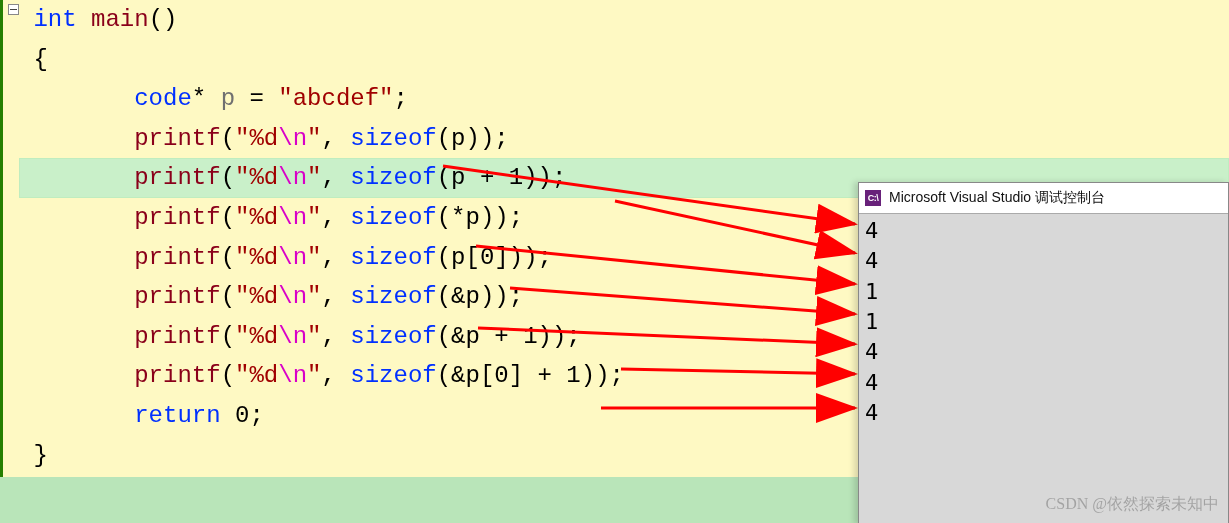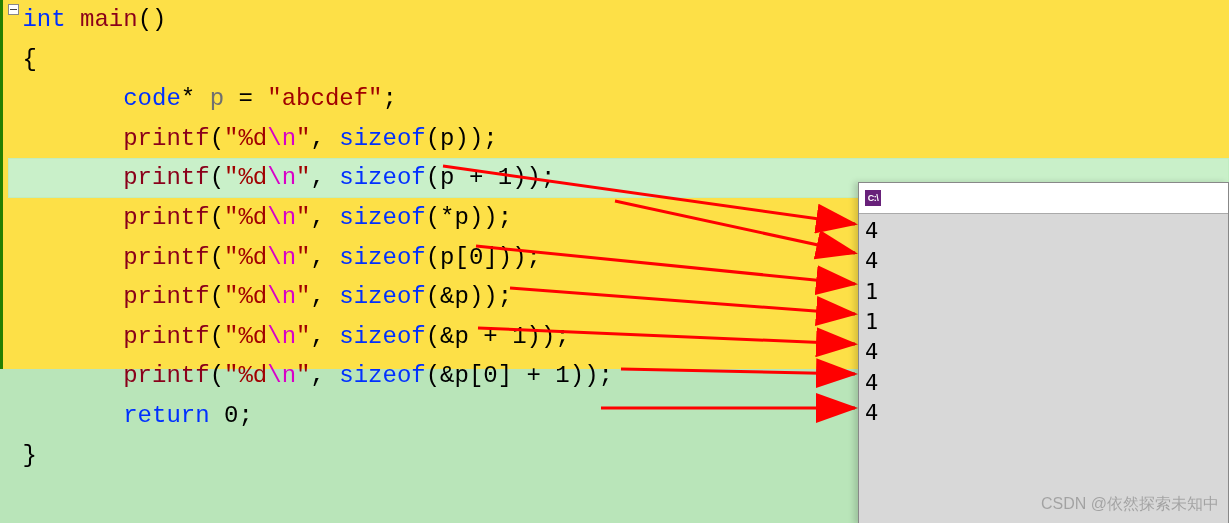--- a/index.html
+++ b/index.html
@@ -1,34 +1,34 @@
 <!DOCTYPE html>
 <html><head>
 <meta charset="utf-8">
 <style>
   html,body{margin:0;padding:0;font-family:Consolas,"Courier New",monospace;font-size:24px;line-height:1.65}
   .stage{position:relative;width:1229px;height:523px;overflow:hidden;background:#b9e5b9}
-  .code{position:absolute;left:0;top:0;width:1229px;height:369px;background:#fde047;border-left:3px solid #257f00;padding-left:5px;box-sizing:border-box}
+  .code{position:absolute;left:0;top:0;width:1229px;height:477px;background:#fef9c3;border-left:3px solid #257f00;padding-left:16px;box-sizing:border-box}
   .gutter{position:absolute;left:3px;top:3px;width:14px;height:12px;display:flex;align-items:center;justify-content:center}
   .gutter svg{display:block}
   .line{white-space:pre;color:#000}
   .line.hl{background:#c9f0c9;box-shadow:inset 0 0 0 1px #7fd77f22}
   .kw{color:#0030ff}
   .fn{color:#8a001a}
   .str{color:#a00000}
   .esc{color:#d800c8}
   .op,.punc{color:#000}
   .var{color:#707070}
   .console{position:absolute;right:0;top:182px;width:369px;height:341px;background:#d8d8d8;border:1px solid #888;box-shadow:-4px 0 6px rgba(0,0,0,.15);font-family:SimSun,NSimSun,Consolas,monospace}
   .titlebar{height:30px;background:#fff;border-bottom:1px solid #aaa;display:flex;align-items:center;gap:8px;padding:0 6px;font-family:"Segoe UI","Microsoft YaHei",sans-serif;font-size:14px;color:#111}
   .vs-ico{width:16px;height:16px;background:#68217a;display:inline-flex;align-items:center;justify-content:center;color:#fff;font-size:9px;font-weight:bold;letter-spacing:-.5px}
   .cbody{padding:2px 6px;font-size:22px;line-height:1.38;color:#000}
   .cbody .r{font-family:Consolas,monospace}
   .foot{position:absolute;bottom:0;left:6px;right:6px;font-size:20px;color:#000;white-space:nowrap;overflow:hidden}
-  .watermark{position:absolute;right:10px;bottom:6px;font-size:16px;color:rgba(0,0,0,.25);font-family:Liberation Sans, sans-serif;pointer-events:none}
+  .watermark{position:absolute;right:10px;bottom:6px;font-size:16px;color:rgba(0,0,0,.25);font-family:Liberation Serif, serif;pointer-events:none}
   svg.arrows{position:absolute;left:0;top:0;pointer-events:none}
 </style>
 </head>
 <body>
 
 <div class="stage">
 
   <div class="code">
     <div class="gutter">
       <svg width="11" height="11">
@@ -74,20 +74,21 @@
         <line x1="510" y1="288" x2="855" y2="314"></line>
         <line x1="478" y1="328" x2="855" y2="344"></line>
         <line x1="621" y1="369" x2="855" y2="374"></line>
         <line x1="601" y1="408" x2="855" y2="408"></line>
       </g>
   </svg>
 
   <div class="console">
     <div class="titlebar">
       <span class="vs-ico">C:\</span>
+      <span>Microsoft Visual Studio 调试控制台</span>
     </div>
     <div class="cbody">
       <div id="console-output">
           <div class="r">4</div>
           <div class="r">4</div>
           <div class="r">1</div>
           <div class="r">1</div>
           <div class="r">4</div>
           <div class="r">4</div>
           <div class="r">4</div>

